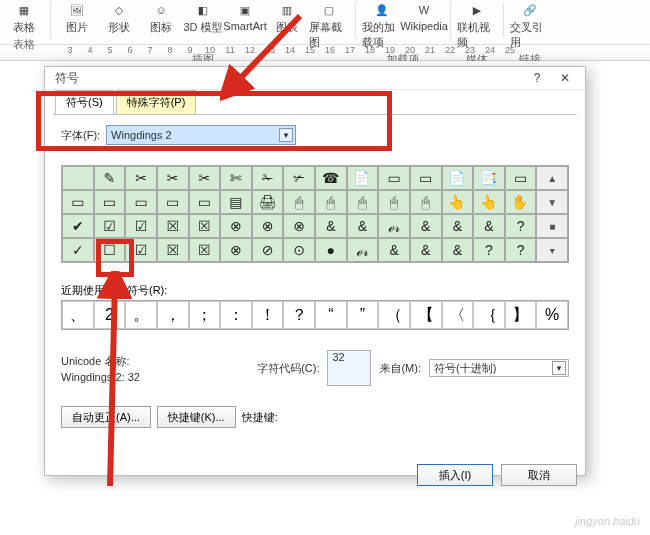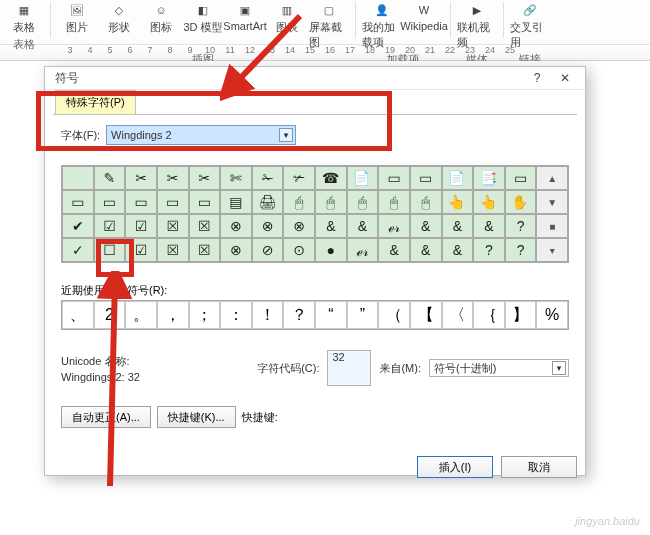--- a/index.html
+++ b/index.html
@@ -142,21 +142,21 @@
   .btn {
     height: 22px;
     padding: 0 10px;
     border: 1px solid #a0a0a0;
     background: linear-gradient(#fdfdfd,#ececec);
     font-size: 11px;
     cursor: pointer;
     display:flex;align-items:center;
   }
   .footer {
-    margin: 12px 8px 8px 8px;
+    margin: 20px 8px 8px 8px;
     display: flex;
     justify-content: flex-end;
     gap: 8px;
   }
   .footer .btn { width: 76px; justify-content:center; }
   .footer .btn.primary { border-color: #2a6fc9; }
   
   .anno-box { position: absolute; border: 5px solid #d62a1e; pointer-events: none; }
   .arrow { position: absolute; pointer-events: none; }
   .watermark { position:absolute; right:10px; bottom:8px; color:#ccc; font-size:11px; font-style:italic; }
@@ -247,20 +247,21 @@
 <div class="ruler" id="ruler"><span>3</span><span>4</span><span>5</span><span>6</span><span>7</span><span>8</span><span>9</span><span>10</span><span>11</span><span>12</span><span>13</span><span>14</span><span>15</span><span>16</span><span>17</span><span>18</span><span>19</span><span>20</span><span>21</span><span>22</span><span>23</span><span>24</span><span>25</span></div>
 
 <div class="page-area">
   <div class="dialog">
     <div class="titlebar">
       <span class="title">符号</span>
       <div class="titlebtn">?</div>
       <div class="titlebtn">✕</div>
     </div>
     <div class="tabs" id="tabs">
+        <div class="tab active">符号(S)</div>
         <div class="tab">特殊字符(P)</div>
       </div>
     <div class="panel">
       <div class="row">
         <span>字体(F):</span>
         <div class="font-select">
           <span>Wingdings 2</span>
           <span class="dd">▾</span>
         </div>
       </div>

